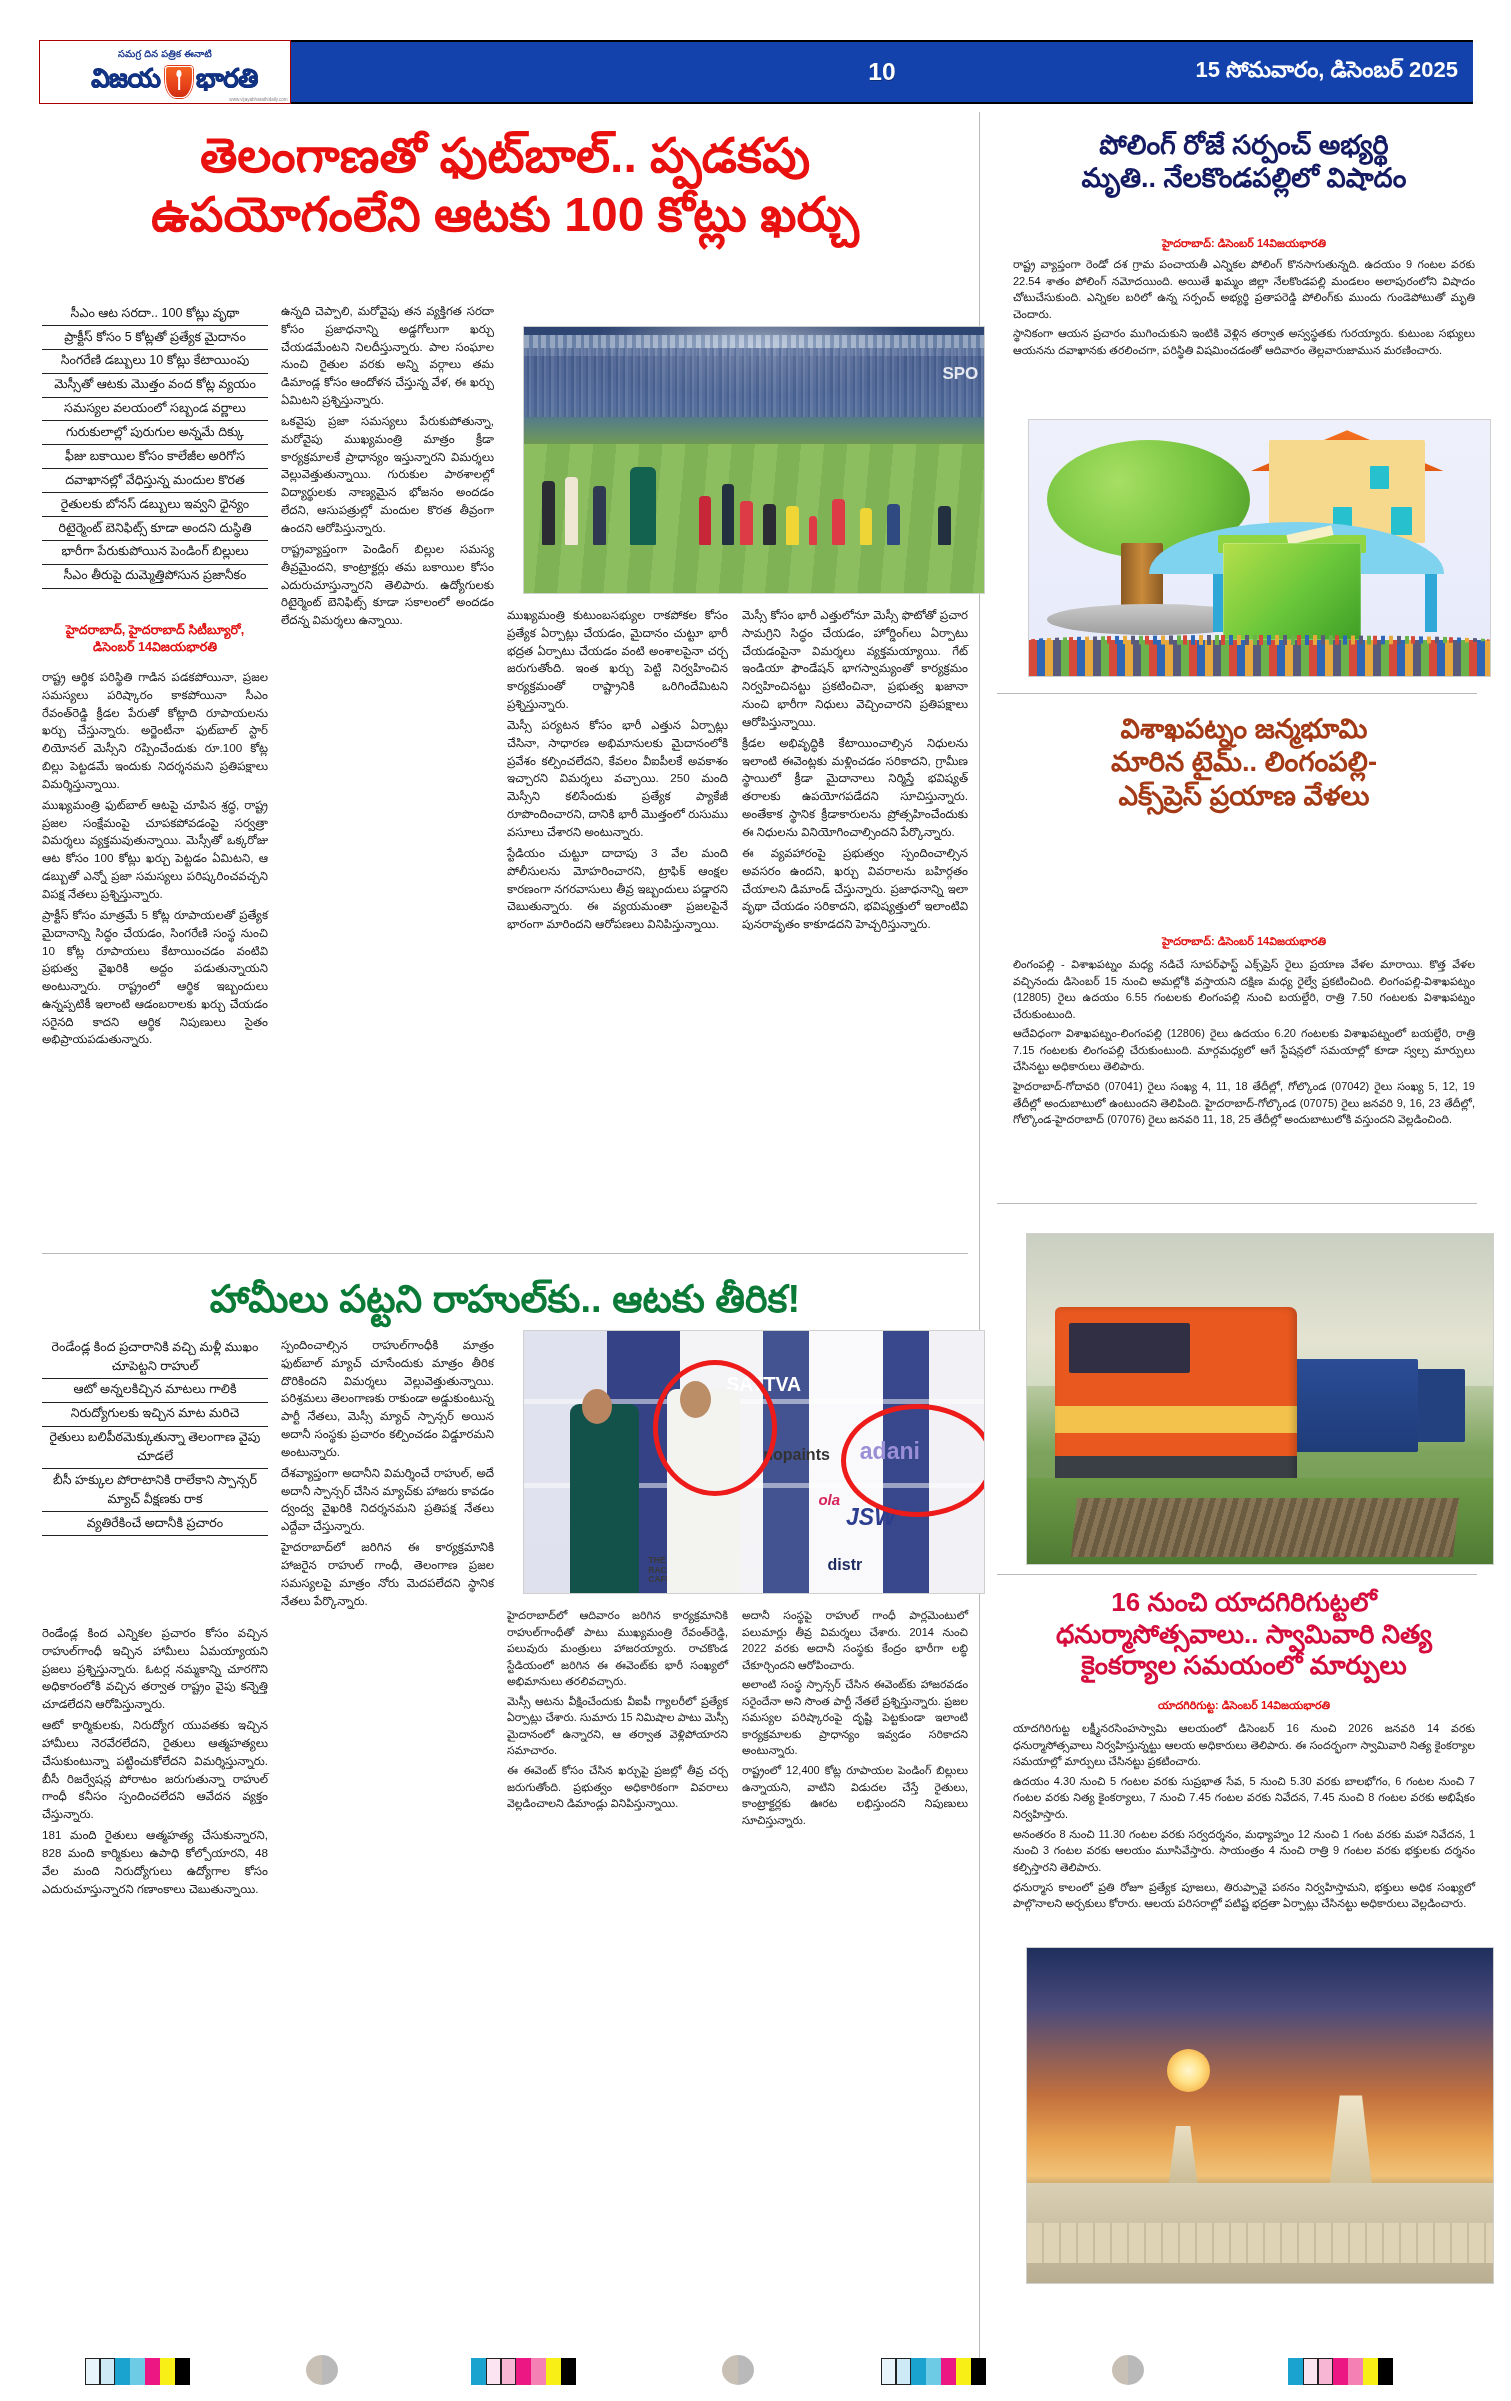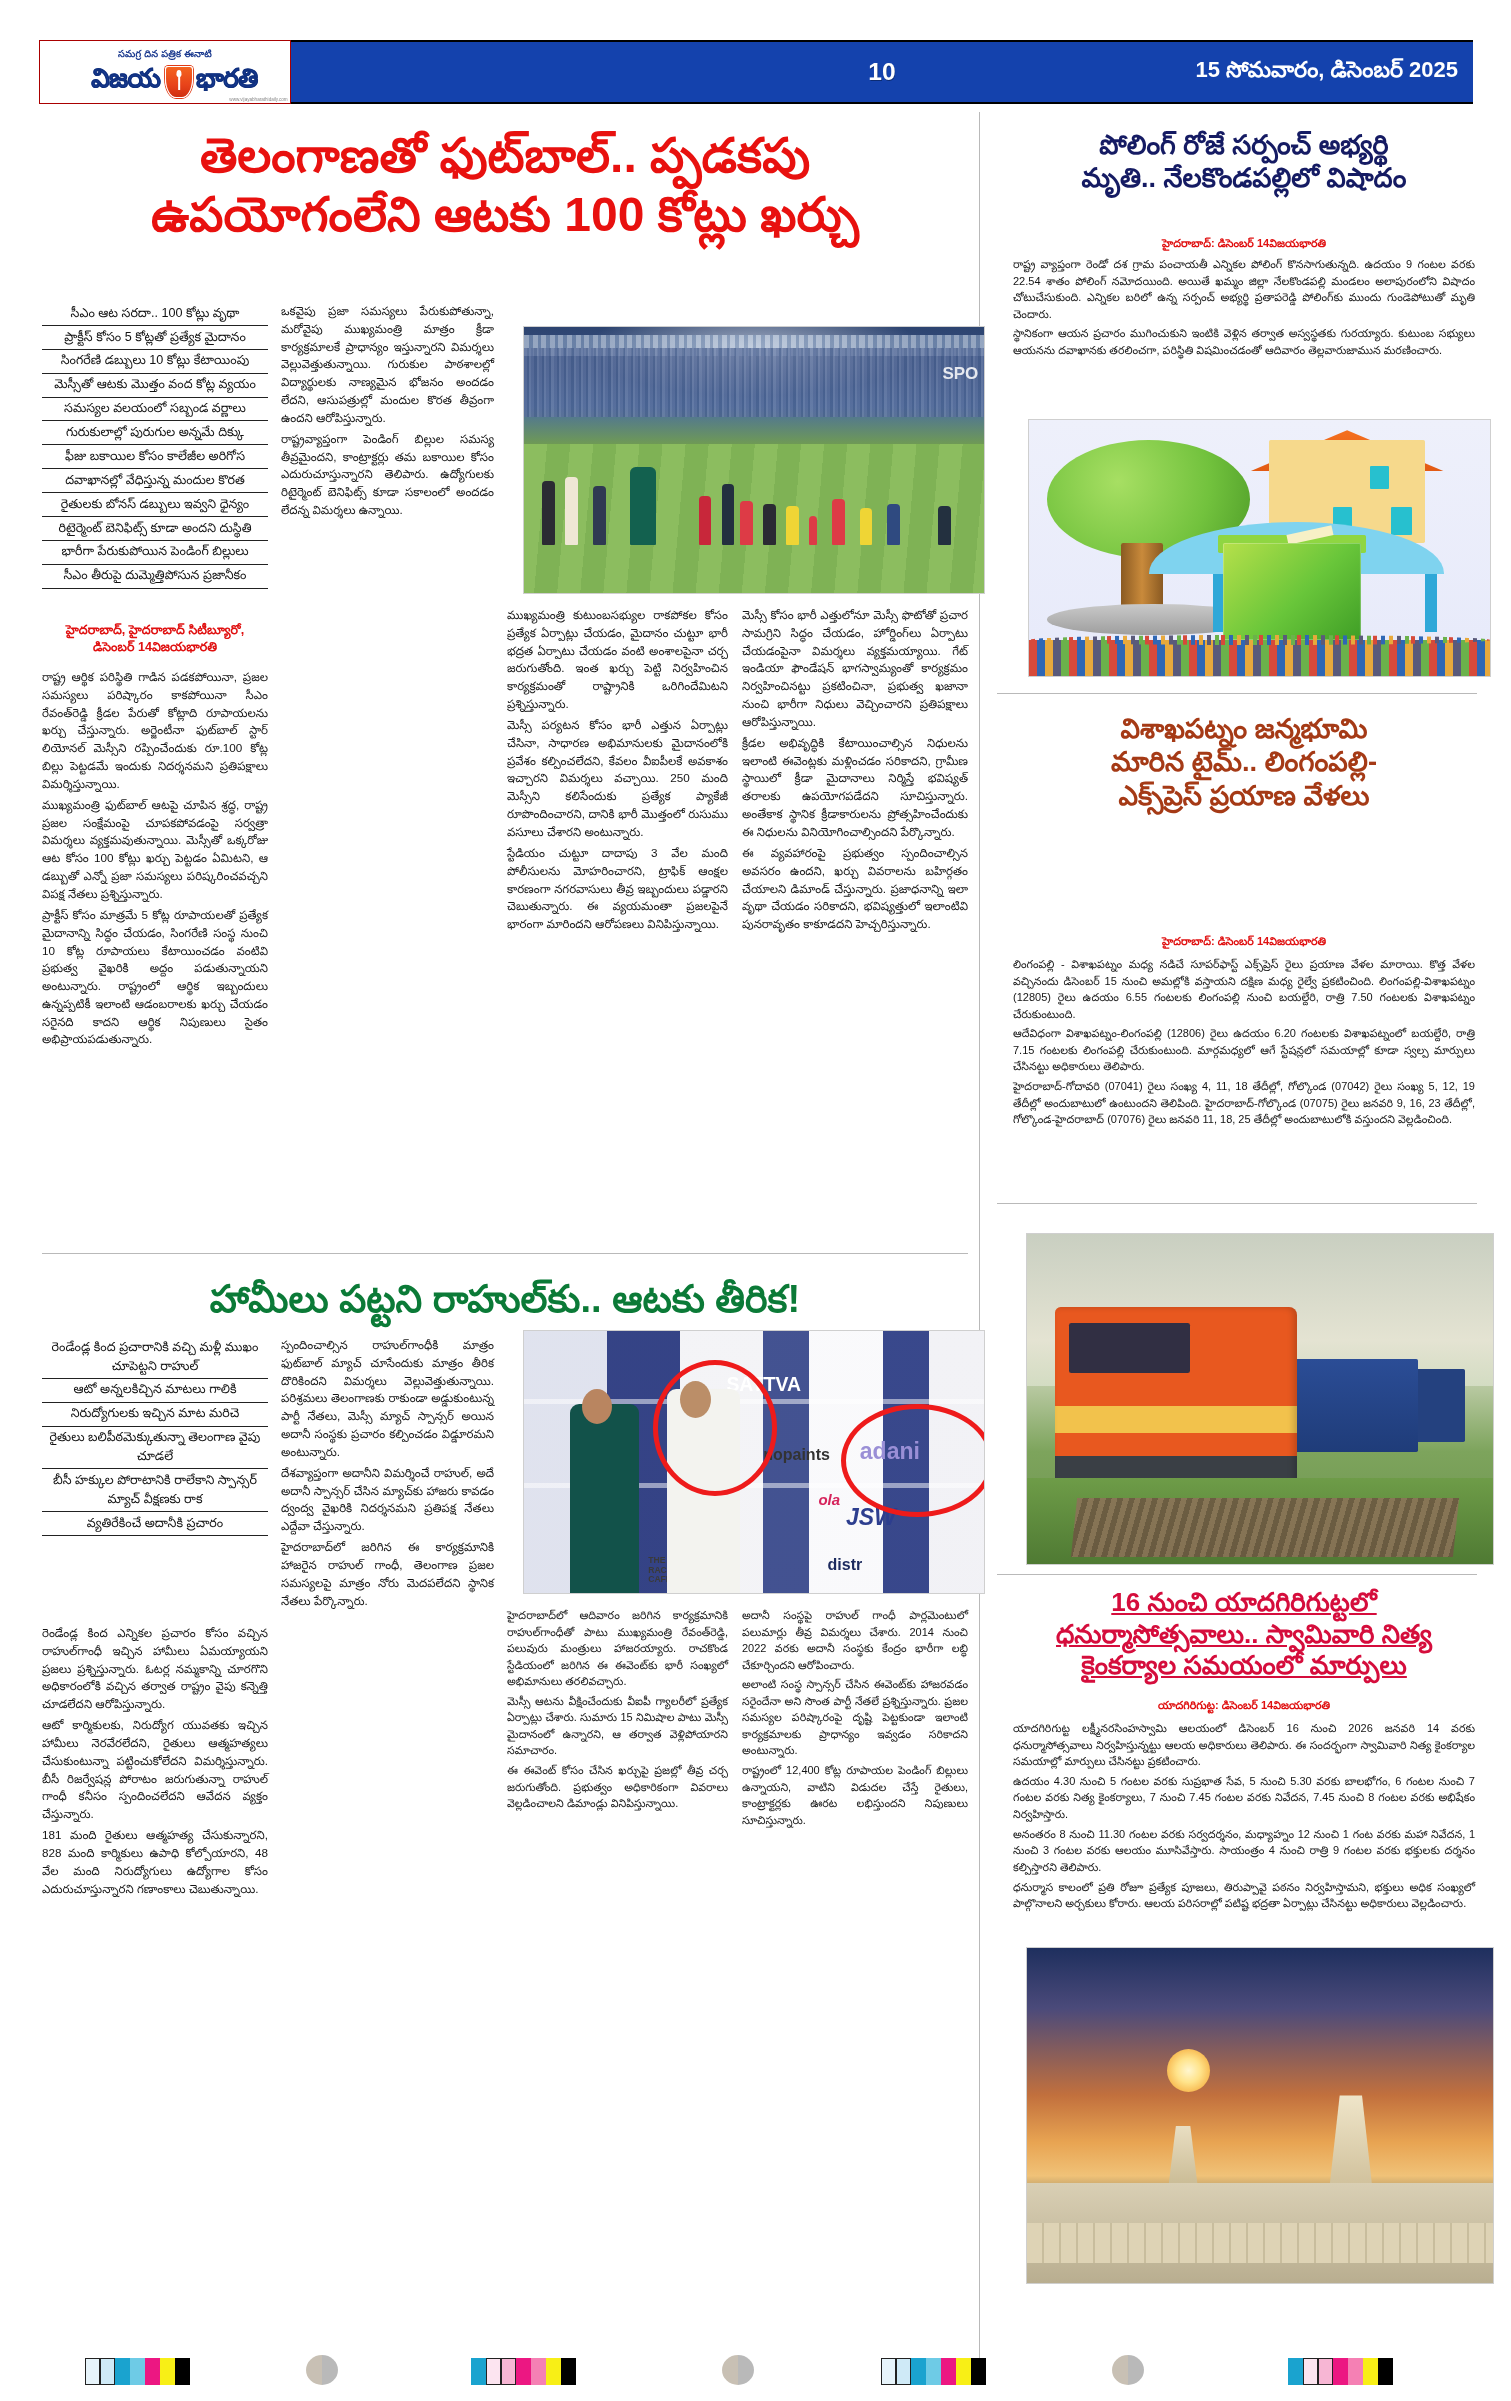--- a/index.html
+++ b/index.html
@@ -40,21 +40,21 @@
   
   .vrule{position:absolute;width:1.1px;background:#b9b9b9;}
   .hrule{position:absolute;height:1.1px;background:#b9b9b9;}
 
   
   .hl{font-weight:bold;text-align:center;line-height:1.22;}
   .hl-red{color:#e8110f;}
   .hl-navy{color:#151b63;}
   .hl-green{color:#0b7a37;}
   .hl-brown{color:#a53a16;}
-  .hl-crimson{color:#d50d3c;text-decoration:underline;}
+  .hl-crimson{color:#d50d3c;}
 
   .lead-head{position:absolute;left:42px;top:127px;width:926px;font-size:48px;}
   .lower-head{position:absolute;left:42px;top:1276px;width:926px;font-size:38px;}
 
   .r-head1{position:absolute;left:1013px;top:129px;width:462px;font-size:27px;}
   .r-head2{position:absolute;left:1013px;top:712px;width:462px;font-size:27.4px;}
   .r-head3{position:absolute;left:1004px;top:1587px;width:480px;font-size:26px;}
 
   
   .byline{color:#e01010;font-weight:bold;text-align:center;font-size:11px;}
@@ -227,20 +227,21 @@
     <div>డిసెంబర్ 14విజయభారతి</div>
   </div>
 
   <div class="col" style="left:42px;top:668px;width:226px;height:543px;">
     <p>రాష్ట్ర ఆర్థిక పరిస్థితి గాడిన పడకపోయినా, ప్రజల సమస్యలు పరిష్కారం కాకపోయినా సీఎం రేవంత్‌రెడ్డి క్రీడల పేరుతో కోట్లాది రూపాయలను ఖర్చు చేస్తున్నారు. అర్జెంటీనా ఫుట్‌బాల్ స్టార్ లియోనల్ మెస్సీని రప్పించేందుకు రూ.100 కోట్ల బిల్లు పెట్టడమే ఇందుకు నిదర్శనమని ప్రతిపక్షాలు విమర్శిస్తున్నాయి.</p>
     <p>ముఖ్యమంత్రి ఫుట్‌బాల్ ఆటపై చూపిన శ్రద్ధ, రాష్ట్ర ప్రజల సంక్షేమంపై చూపకపోవడంపై సర్వత్రా విమర్శలు వ్యక్తమవుతున్నాయి. మెస్సీతో ఒక్కరోజు ఆట కోసం 100 కోట్లు ఖర్చు పెట్టడం ఏమిటని, ఆ డబ్బుతో ఎన్నో ప్రజా సమస్యలు పరిష్కరించవచ్చని విపక్ష నేతలు ప్రశ్నిస్తున్నారు.</p>
     <p>ప్రాక్టీస్ కోసం మాత్రమే 5 కోట్ల రూపాయలతో ప్రత్యేక మైదానాన్ని సిద్ధం చేయడం, సింగరేణి సంస్థ నుంచి 10 కోట్ల రూపాయలు కేటాయించడం వంటివి ప్రభుత్వ వైఖరికి అద్దం పడుతున్నాయని అంటున్నారు. రాష్ట్రంలో ఆర్థిక ఇబ్బందులు ఉన్నప్పటికీ ఇలాంటి ఆడంబరాలకు ఖర్చు చేయడం సరైనది కాదని ఆర్థిక నిపుణులు సైతం అభిప్రాయపడుతున్నారు.</p>
   </div>
 
   <div class="col" style="left:281px;top:302px;width:213px;height:909px;">
+    <p>ఉన్నది చెప్పాలి, మరోవైపు తన వ్యక్తిగత సరదా కోసం ప్రజాధనాన్ని అడ్డగోలుగా ఖర్చు చేయడమేంటని నిలదీస్తున్నారు. పాల సంఘాల నుంచి రైతుల వరకు అన్ని వర్గాలు తమ డిమాండ్ల కోసం ఆందోళన చేస్తున్న వేళ, ఈ ఖర్చు ఏమిటని ప్రశ్నిస్తున్నారు.</p>
     <p>ఒకవైపు ప్రజా సమస్యలు పేరుకుపోతున్నా, మరోవైపు ముఖ్యమంత్రి మాత్రం క్రీడా కార్యక్రమాలకే ప్రాధాన్యం ఇస్తున్నారని విమర్శలు వెల్లువెత్తుతున్నాయి. గురుకుల పాఠశాలల్లో విద్యార్థులకు నాణ్యమైన భోజనం అందడం లేదని, ఆసుపత్రుల్లో మందుల కొరత తీవ్రంగా ఉందని ఆరోపిస్తున్నారు.</p>
     <p>రాష్ట్రవ్యాప్తంగా పెండింగ్ బిల్లుల సమస్య తీవ్రమైందని, కాంట్రాక్టర్లు తమ బకాయిల కోసం ఎదురుచూస్తున్నారని తెలిపారు. ఉద్యోగులకు రిటైర్మెంట్ బెనిఫిట్స్ కూడా సకాలంలో అందడం లేదన్న విమర్శలు ఉన్నాయి.</p>
   </div>
 
   <div class="photo ph-stadium" style="left:507px;top:326px;width:462px;height:268px;">
     <div class="stands"></div>
     <div class="crowd"></div>
     <div class="pitch"></div>
     <div class="sp-logo">SPO</div>
     <div class="figs">

